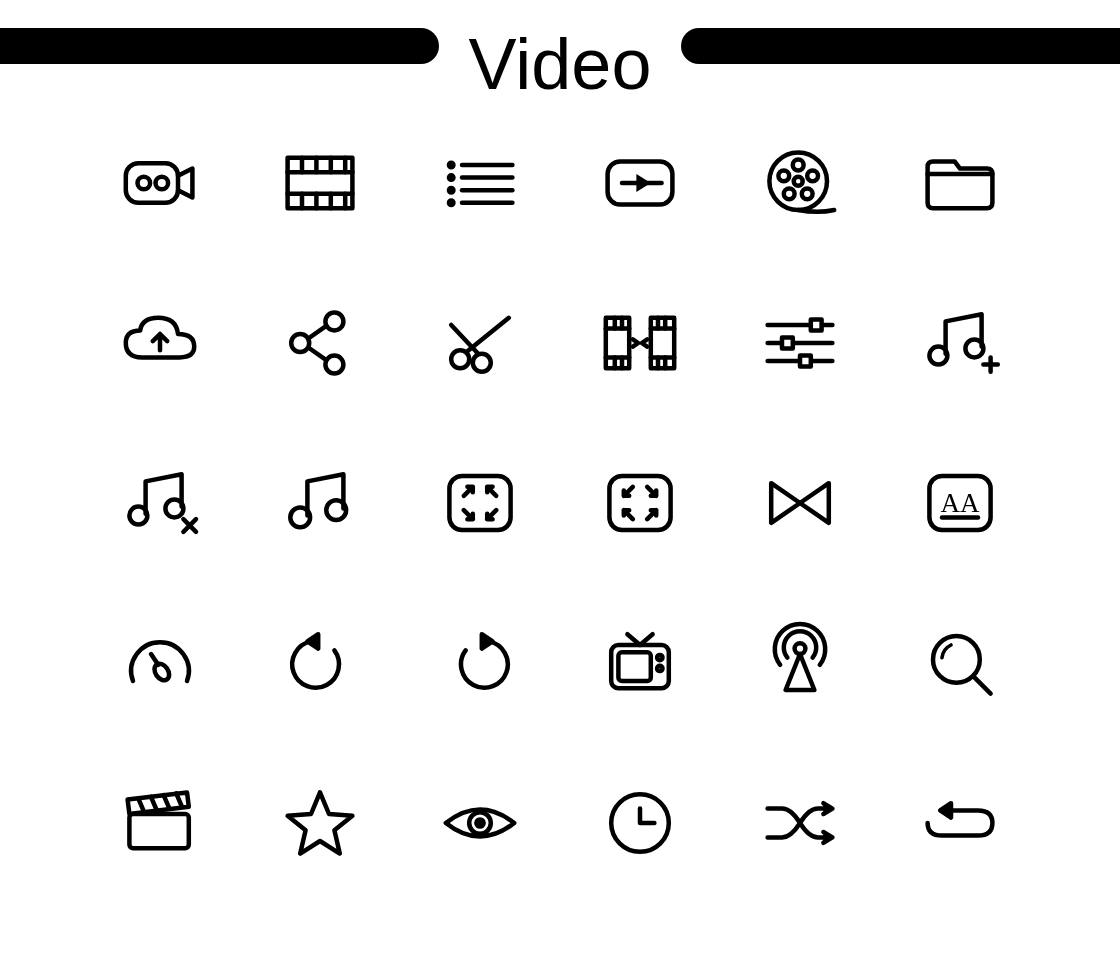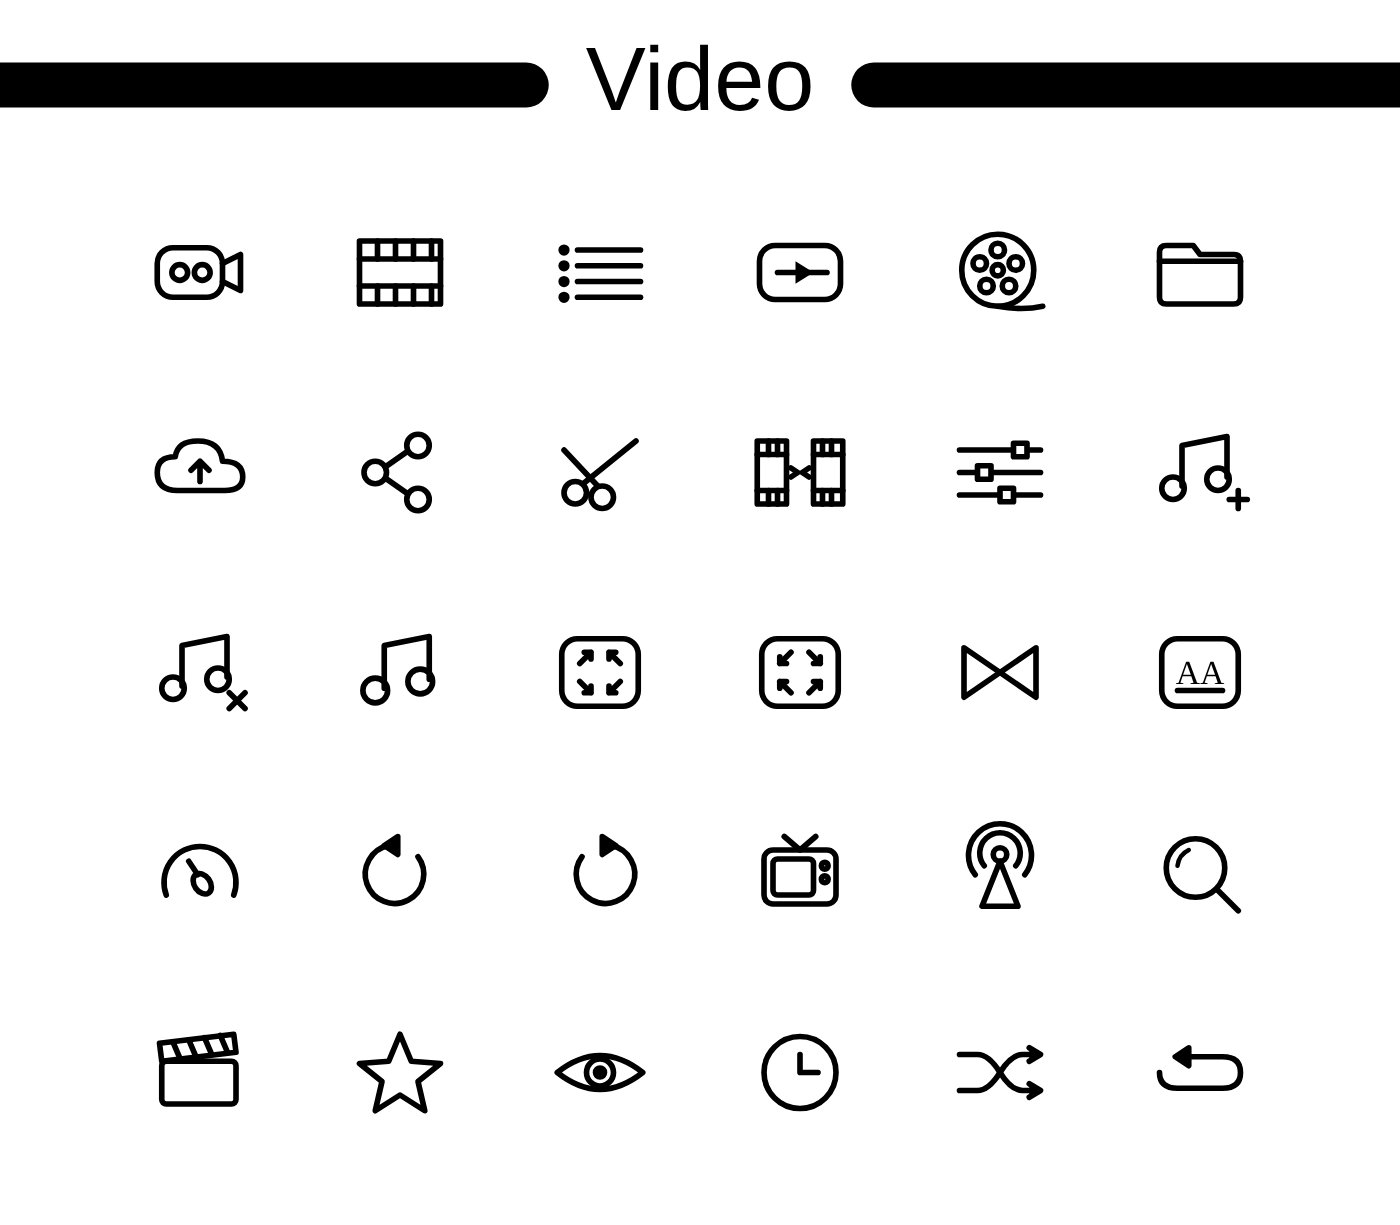--- a/index.html
+++ b/index.html
@@ -4,21 +4,21 @@
 <style>
   * { box-sizing: border-box; }
   html, body {
     margin: 0; padding: 0;
     width: 1120px; height: 980px;
     background: #fff;
     font-family: "Segoe UI", Arial, sans-serif;
   }
   .header {
     display: flex;
-    align-items: center;
+    align-items: flex-start;
     justify-content: center;
     width: 100%;
     padding-top: 28px;
   }
   .pill {
     background: #000;
     height: 36px;
     flex: 1 1 auto;
   }
   .pill.left { border-top-right-radius: 18px; border-bottom-right-radius: 18px; margin-right: 24px; }
@@ -34,21 +34,21 @@
     display: grid;
     grid-template-columns: repeat(6, 1fr);
     grid-template-rows: repeat(5, 1fr);
     gap: 0;
     width: 960px;
     height: 800px;
     margin: 30px auto 0 auto;
   }
   .cell {
     display: flex;
-    align-items: center;
+    align-items: flex-start;
     justify-content: center;
   }
   .cell svg {
     width: 90px; height: 90px;
     stroke: #000;
     stroke-width: 5;
     stroke-linecap: round;
     stroke-linejoin: round;
     fill: none;
     overflow: visible;

